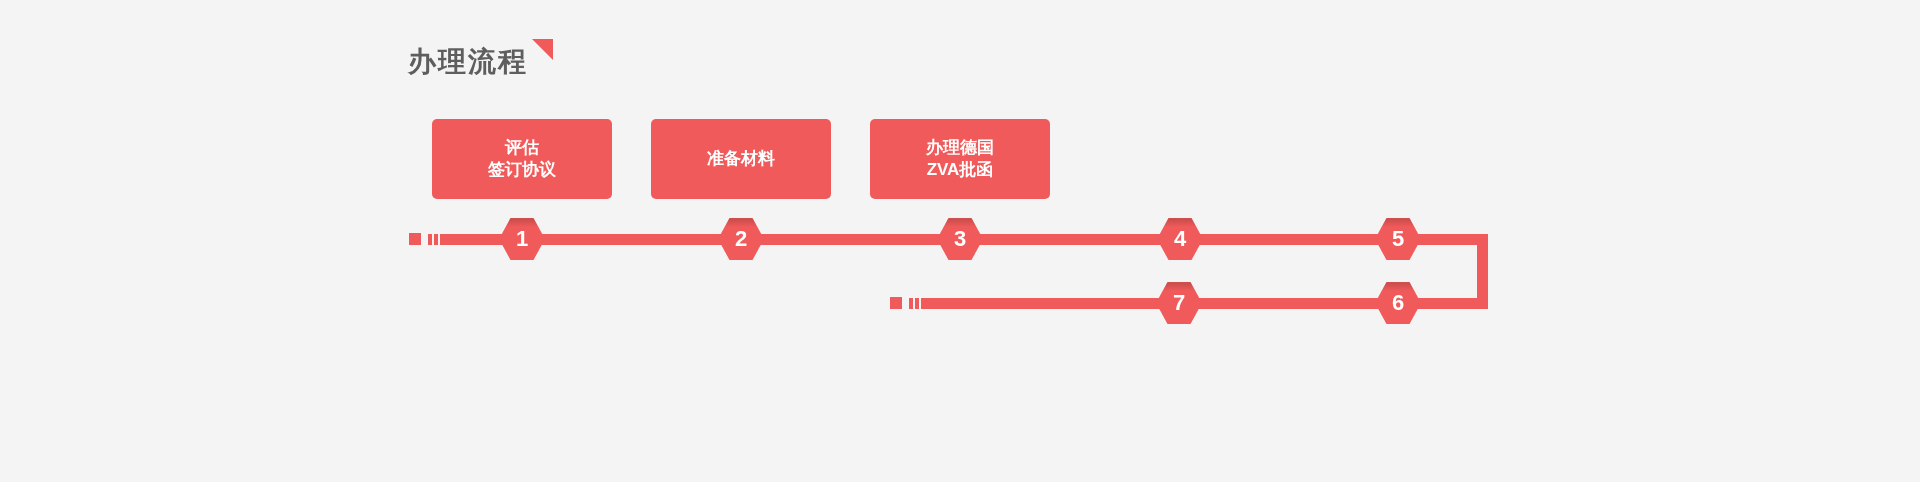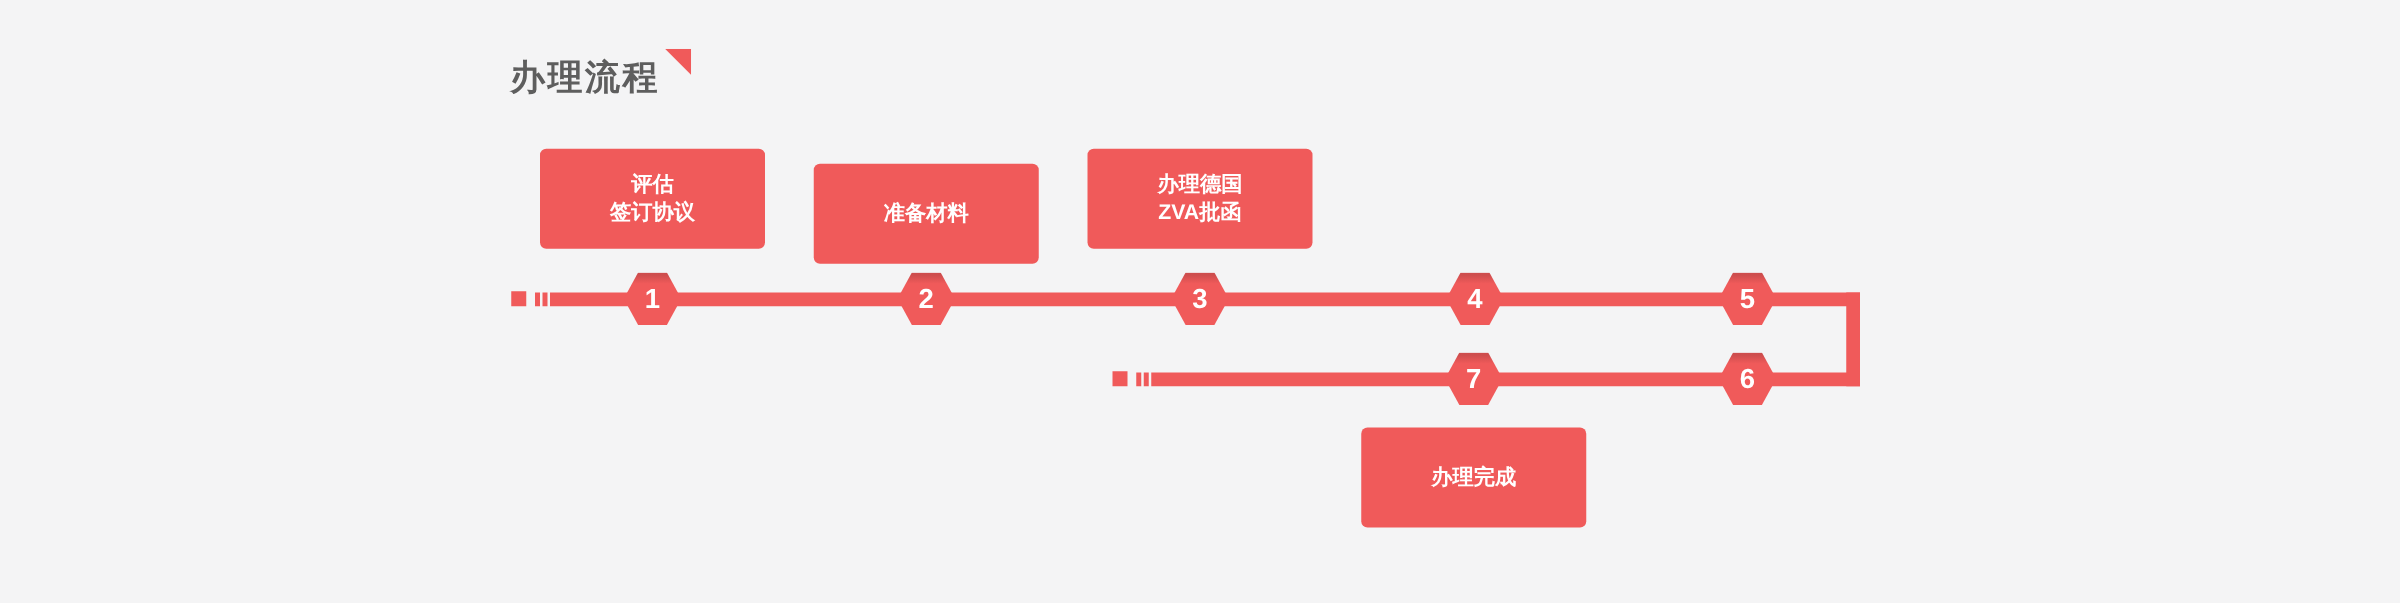--- a/index.html
+++ b/index.html
@@ -55,21 +55,21 @@
     text-align: center;
   }
   .step-box .label {
     color: var(--box_text, #ffffff);
     font-size: 17px;
     font-weight: bold;
     line-height: 22px;
     white-space: pre-line;
   }
   .box-r1c1 { left: 432px;  top: 119px; }
-  .box-r1c2 { left: 651px;  top: 119px; margin-top: 12px; }
+  .box-r1c2 { left: 651px;  top: 119px; }
   .box-r1c3 { left: 870px;  top: 119px; }
   .box-r1c4 { left: 1089px; top: 119px; }
   .box-r1c5 { left: 1308px; top: 119px; }
   .box-r2c4 { left: 1089px; top: 342px; }
   .box-r2c5 { left: 1308px; top: 342px; }
 
   
   .hline, .vline, .dash-square, .dash-bar {
     position: absolute;
     background: var(--accent, #f05a5a);
@@ -160,17 +160,14 @@
   <div class="hex hex-5">
     <span class="hex-num">5</span>
   </div>
   <div class="hex hex-6">
     <span class="hex-num">6</span>
   </div>
   <div class="hex hex-7">
     <span class="hex-num">7</span>
   </div>
 
-  <div class="step-box box-r2c4">
-    <span class="label">办理完成</span>
-  </div>
 
 </div>
 
 </body></html>

